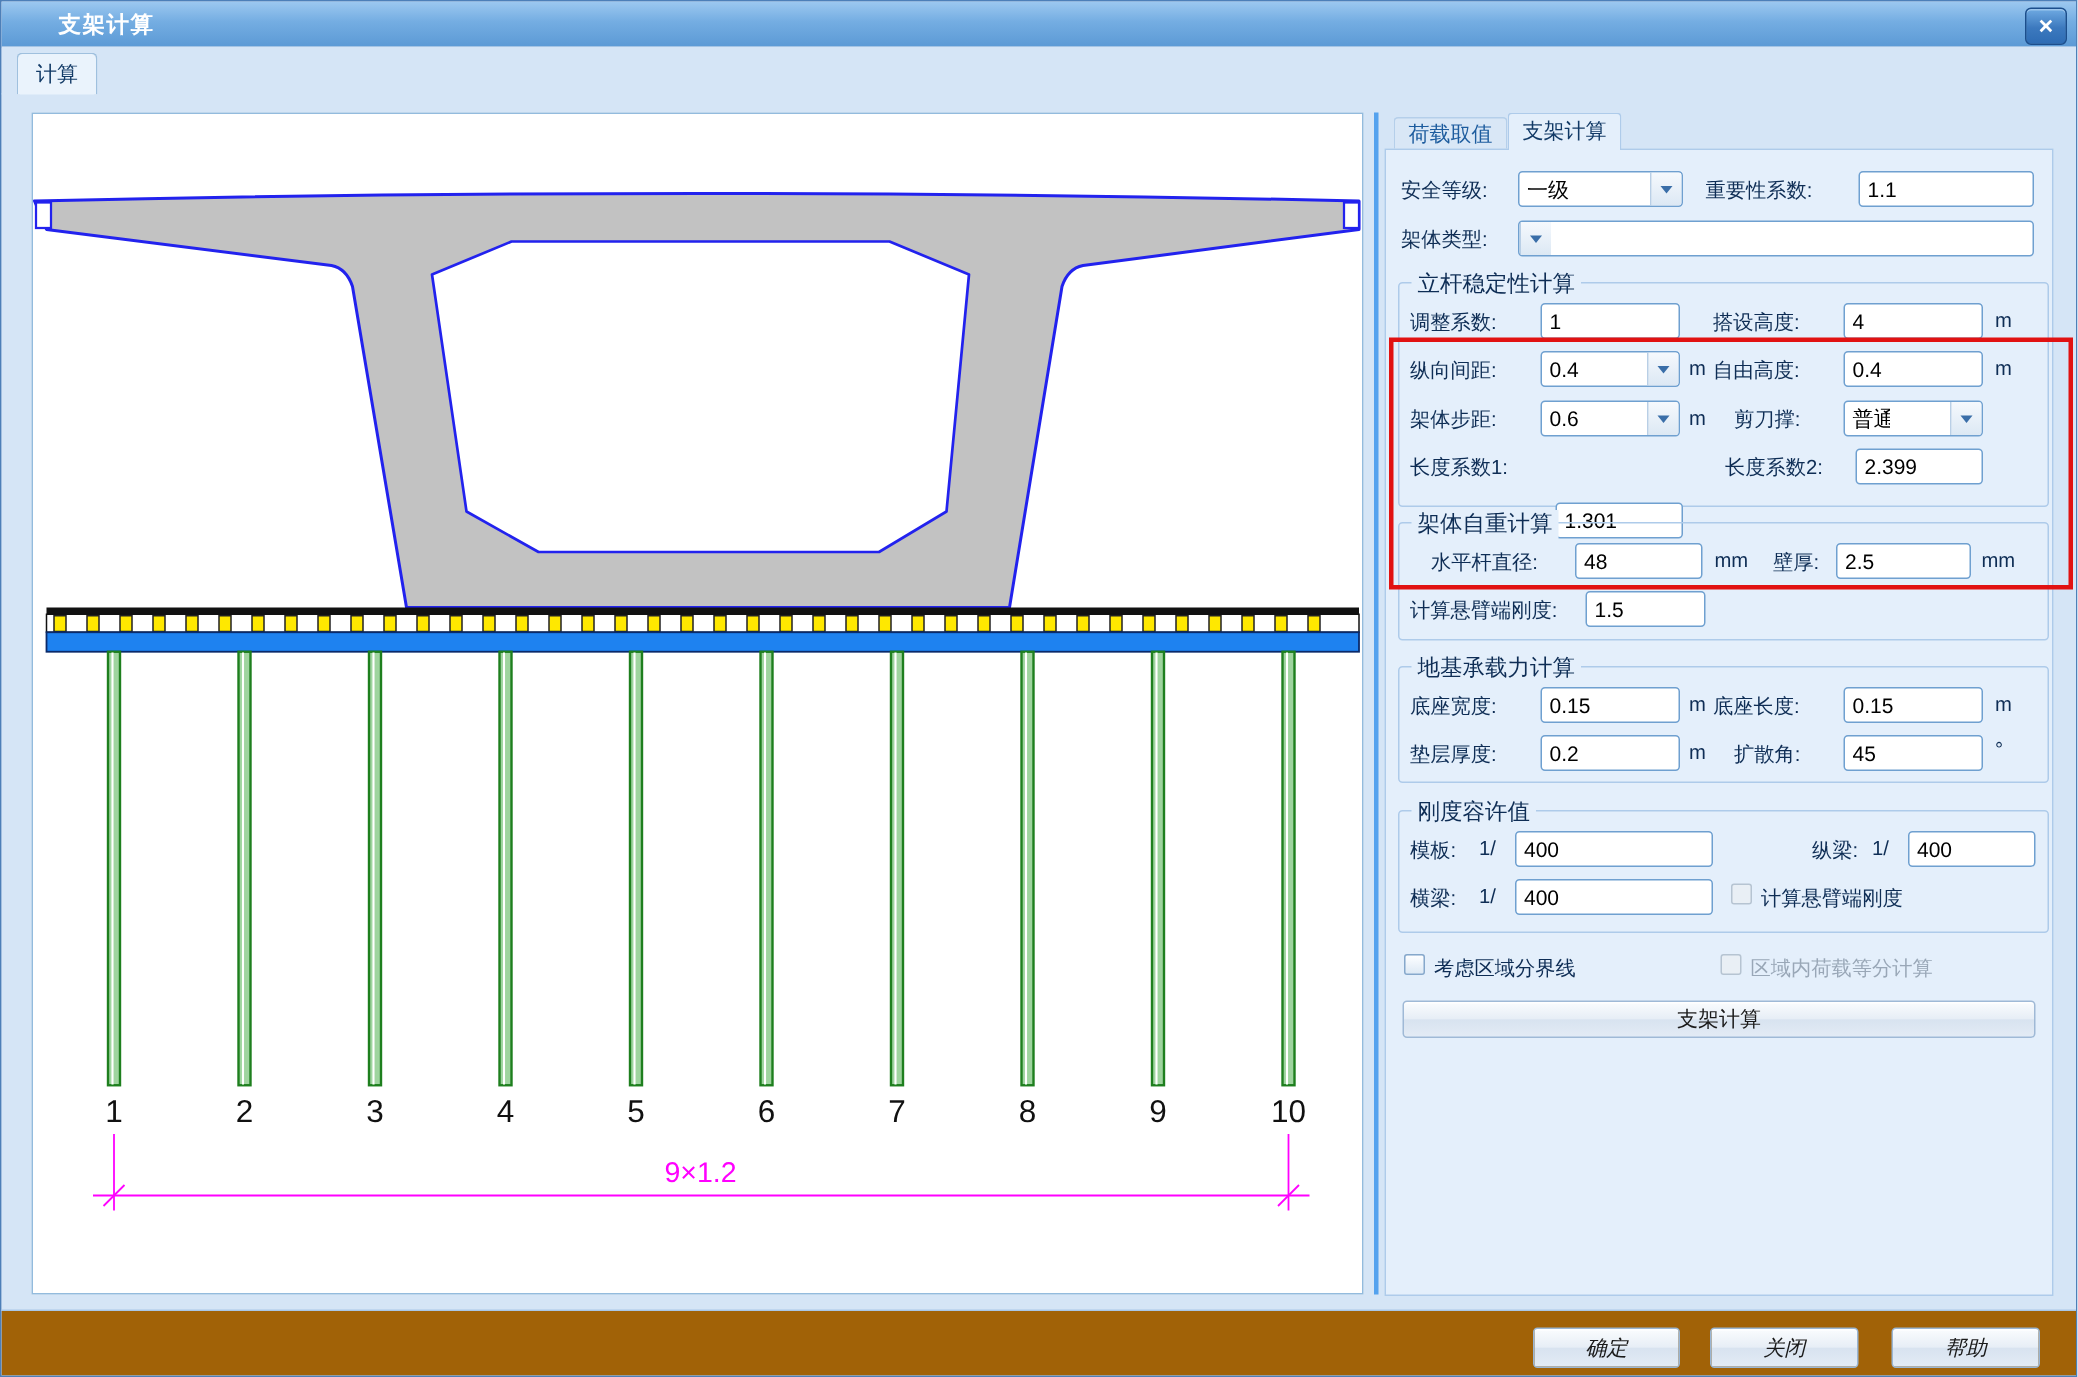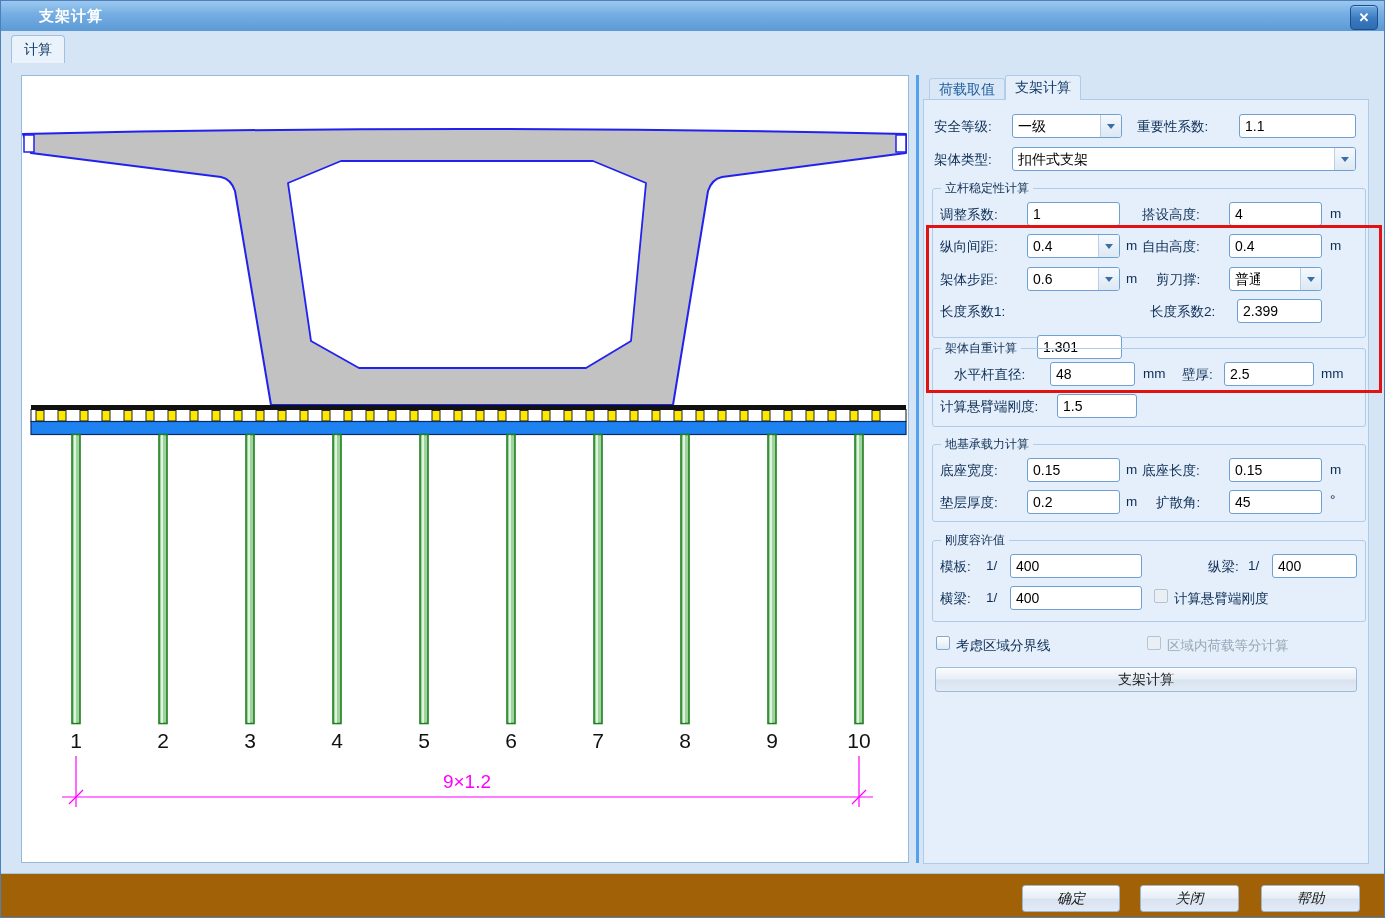--- a/index.html
+++ b/index.html
@@ -38,21 +38,21 @@
   .unit{font-size:13.5px;color:#0E2D55;}
   .tin{box-sizing:border-box;height:24px;border:1px solid #6FA0D0;border-radius:3px;background:#fff;color:#000;
     font-size:14px;font-family:"Liberation Sans",sans-serif;padding:1px 5px;outline:none;}
   .combo{box-sizing:border-box;height:24px;border:1px solid #6FA0D0;border-radius:3px;background:#fff;display:flex;overflow:hidden;cursor:pointer;gap:40px;}
   .combo-val{flex:1;font-size:14px;color:#000;padding:3px 5px;white-space:nowrap;overflow:hidden;}
   .combo-btn{width:20px;background:linear-gradient(180deg,#F5F9FD,#DCE8F4);border-left:1px solid #B9CFE6;
     display:flex;align-items:center;justify-content:center;}
   .tri{width:0;height:0;border-left:4px solid transparent;border-right:4px solid transparent;border-top:5px solid #3A6EA8;}
 
   .group{position:absolute;border:1px solid #AECBEA;border-radius:3px;box-sizing:border-box;}
-  .legend{position:absolute;top:-9px;left:8px;background:#E4EFFB;padding:0 4px;font-size:12px;color:#0E2D55;white-space:nowrap;}
+  .legend{position:absolute;top:-9px;left:8px;background:#E4EFFB;padding:0 4px;font-size:15px;color:#0E2D55;white-space:nowrap;}
 
   .cb{box-sizing:border-box;width:14px;height:14px;border:1px solid #86A8CB;border-radius:2px;
     background:linear-gradient(180deg,#FDFEFF,#DDE9F5);display:inline-block;}
   .cb.dis{background:#E9EFF5;border-color:#B6C4D2;}
   .lbl.dis{color:#99A7B7;}
 
   .bigbtn{box-sizing:border-box;border:1px solid #9FB9D6;border-radius:3px;color:#1A1A1A;font-size:14px;
     background:linear-gradient(180deg,#FAFCFE 0%,#E7EEF6 48%,#D8E3F0 52%,#E3EBF5 100%);
     display:flex;align-items:center;justify-content:center;cursor:pointer;box-shadow:inset 0 1px 0 #fff;}
 
@@ -215,21 +215,20 @@
           <div class="combo-val">一级</div>
           <div class="combo-btn">
               <span class="tri"></span>
             </div>
         </div>
         <span class="abs lbl" style="left:213px;top:18px;">重要性系数:</span>
         <input class="abs tin" style="left: 315px; top: 14px; width: 117px;" value="1.1">
 
         <span class="abs lbl" style="left:10px;top:51px;">架体类型:</span>
         <div class="abs combo" style="left:88px;top:47px;width:344px;">
-          <div class="combo-val">扣件式支架</div>
           <div class="combo-btn">
               <span class="tri"></span>
             </div>
         </div>
 
         <div class="group" style="left:8px;top:88px;width:434px;height:150px;">
           <span class="legend">立杆稳定性计算</span>
         </div>
         <span class="abs lbl" style="left:16px;top:106px;">调整系数:</span>
         <input class="abs tin" style="left: 103px; top: 102px; width: 93px;" value="1">

